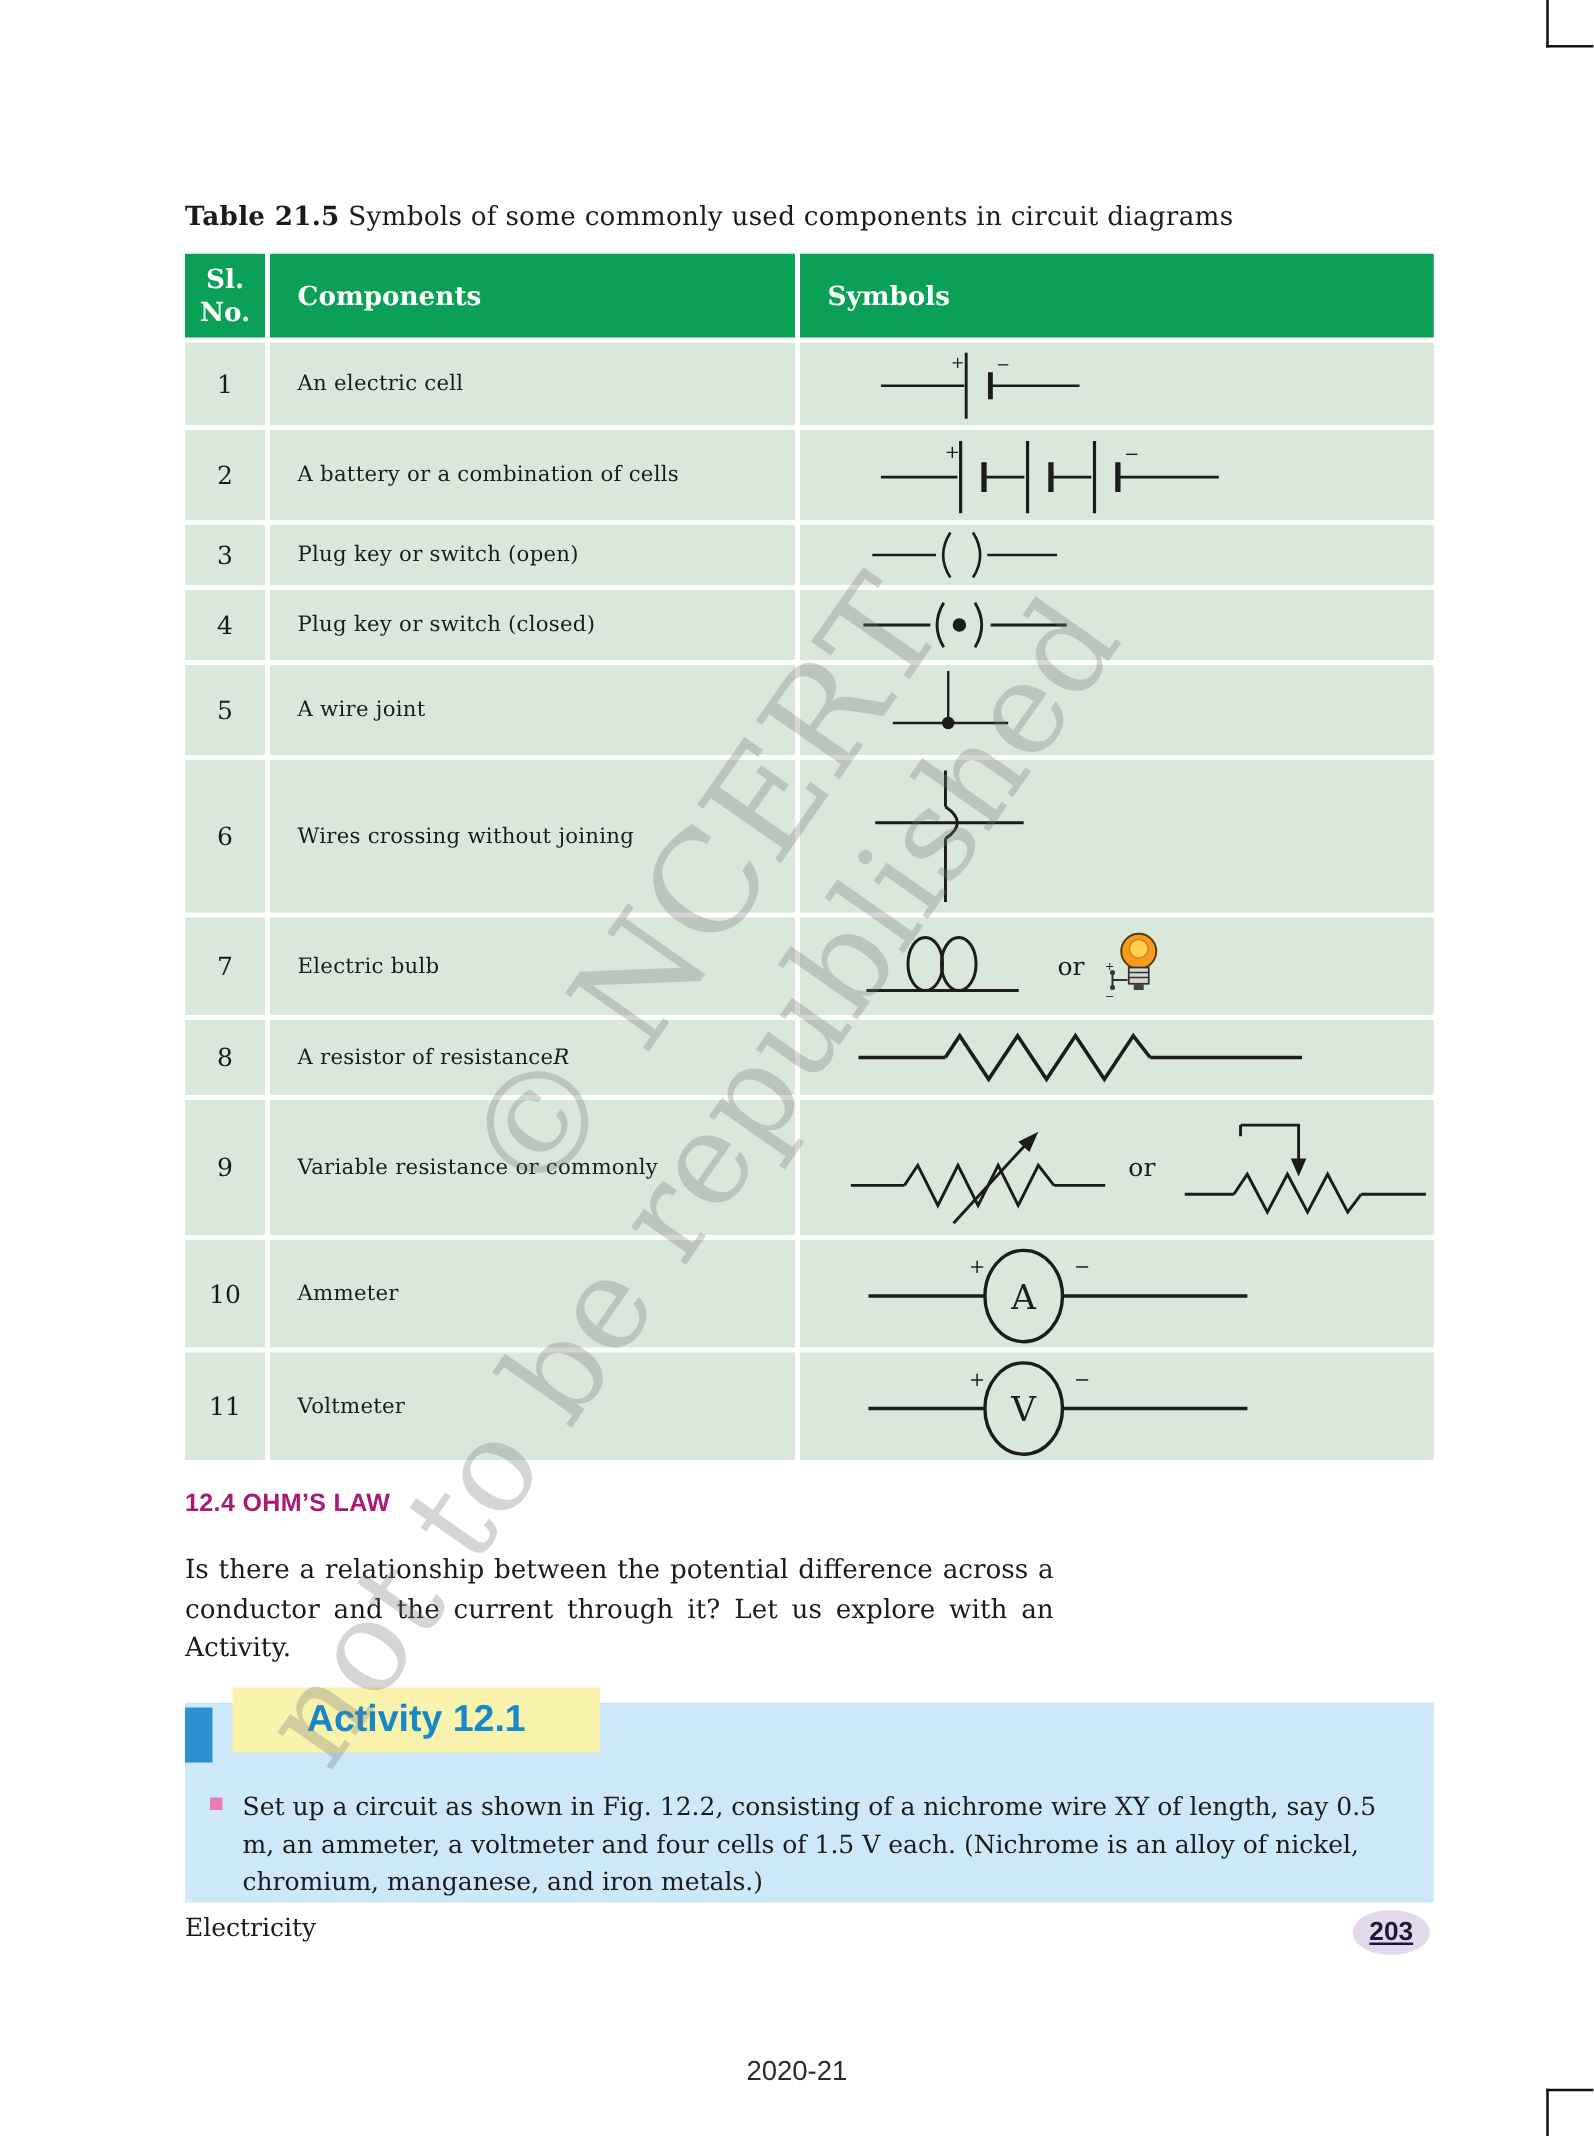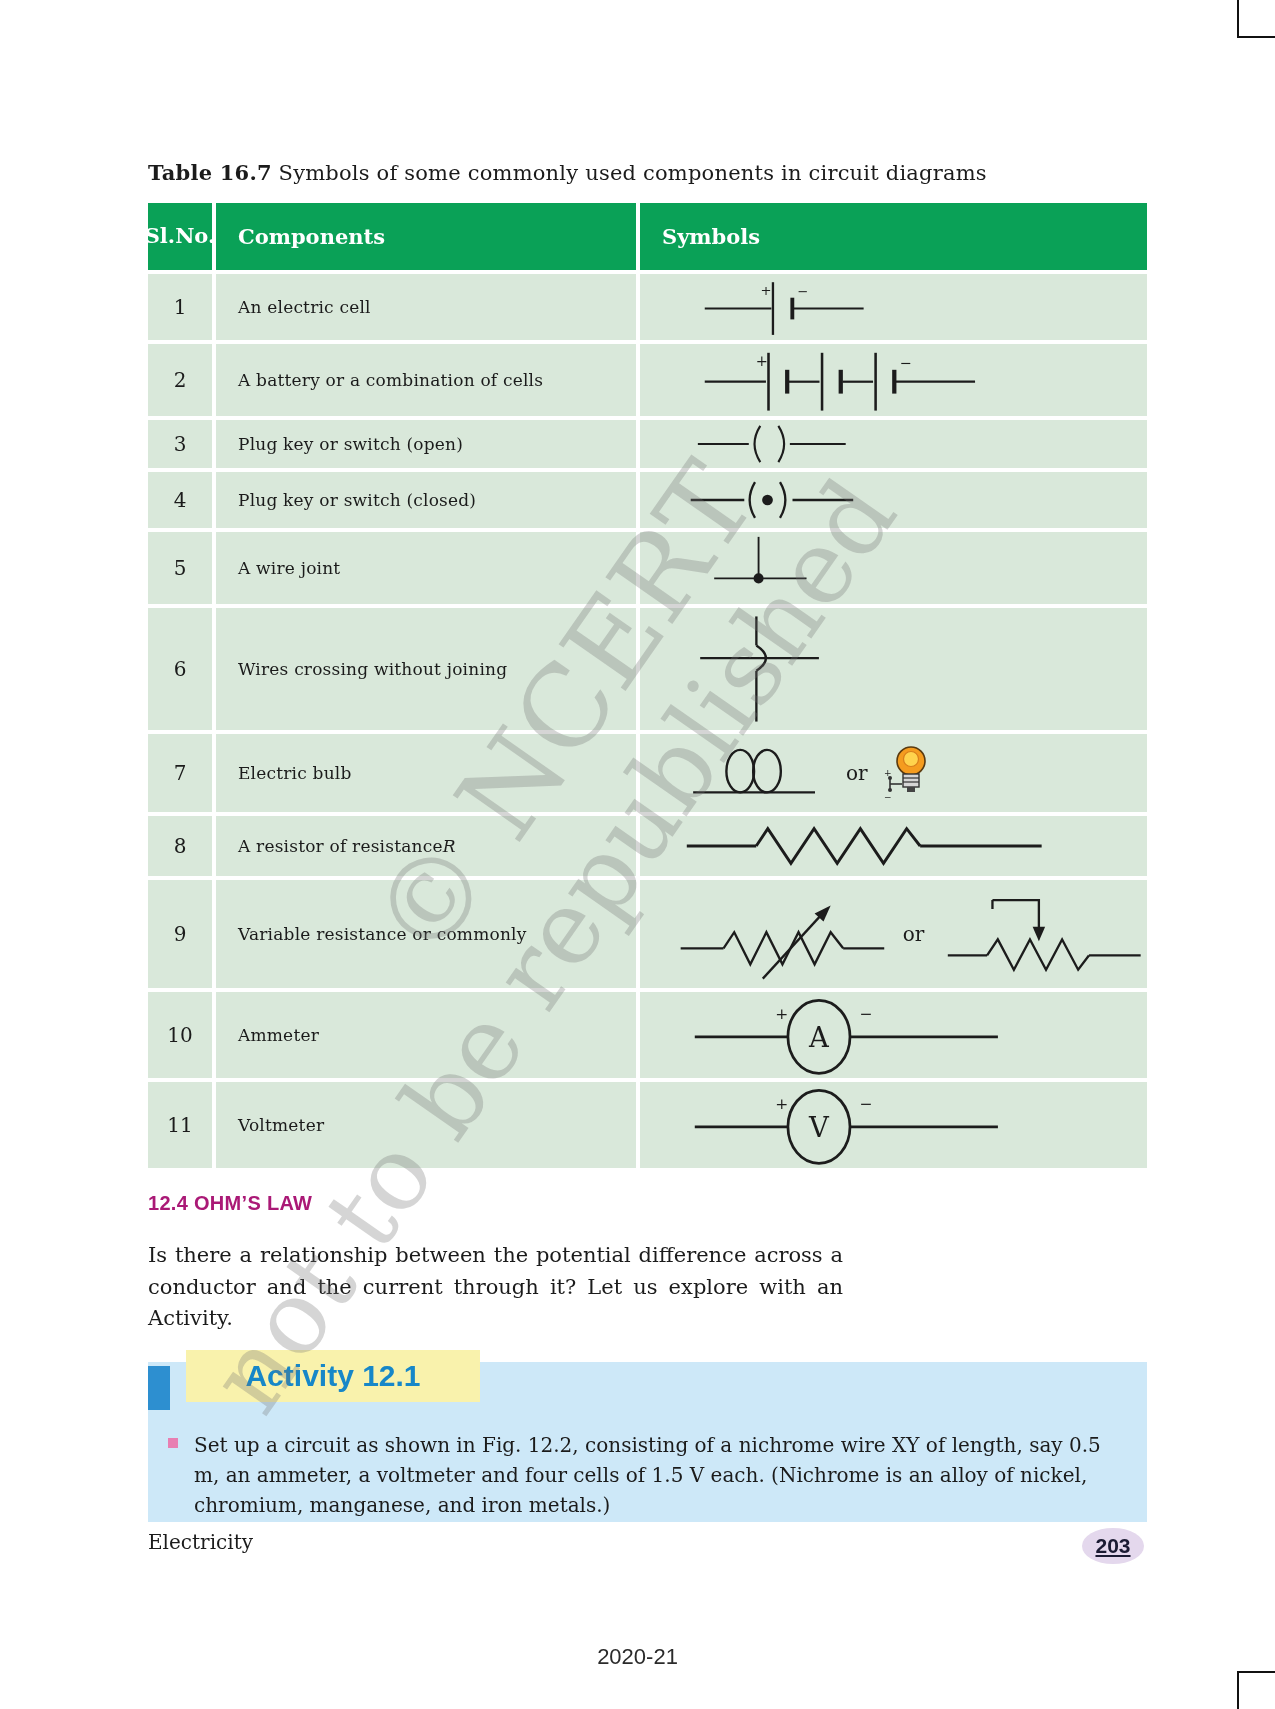--- a/index.html
+++ b/index.html
@@ -17,21 +17,21 @@
   .caption b { font-weight:bold; }
 
   
   .ctable {
     position:absolute; left:148px; top:203px; width:999px;
     display:grid; grid-template-columns:64px 420px 507px; gap:4px;
     grid-template-rows:67px 66px 72px 48px 56px 72px 122px 78px 60px 108px 86px 86px;
   }
   .th { background:#0aa157; color:#ffffff; font-weight:bold; font-size:21px;
         display:flex; align-items:center; }
-  .th.c1 { flex-direction:row; justify-content:center; align-items:center; line-height:1.25; }
+  .th.c1 { flex-direction:column; justify-content:center; align-items:center; line-height:1.25; }
   .th.c2, .th.c3 { padding-left:22px; }
   .th.c3 { }
   .td { background:#d9e8da; display:flex; align-items:center; }
   .td.num { justify-content:center; font-size:20px; }
   .td.comp { padding-left:22px; font-size:17px; letter-spacing:0.2px; }
   .td.sym { padding-left:40px; gap:16px; }
   .or-word { font-size:20px; color:#1b1b1b; }
   svg { display:block; }
   .stroke { stroke:#1c1c1c; fill:none; stroke-width:2.6; }
   .thick { stroke-width:5; }
@@ -72,21 +72,21 @@
 </style>
 </head>
 <body>
 
 <div class="page">
 
   <div class="cropmark tr"></div>
   <div class="cropmark br"></div>
 
   <div class="caption">
-    <b>Table 16.7</b><span> Symbols of some commonly used components in circuit diagrams</span>
+    <b>Table 21.5</b><span> Symbols of some commonly used components in circuit diagrams</span>
   </div>
 
   <div class="ctable">
 
     <div class="th c1">
       <span>Sl.</span>
       <span>No.</span>
     </div>
     <div class="th c2">Components</div>
     <div class="th c3">Symbols</div>

